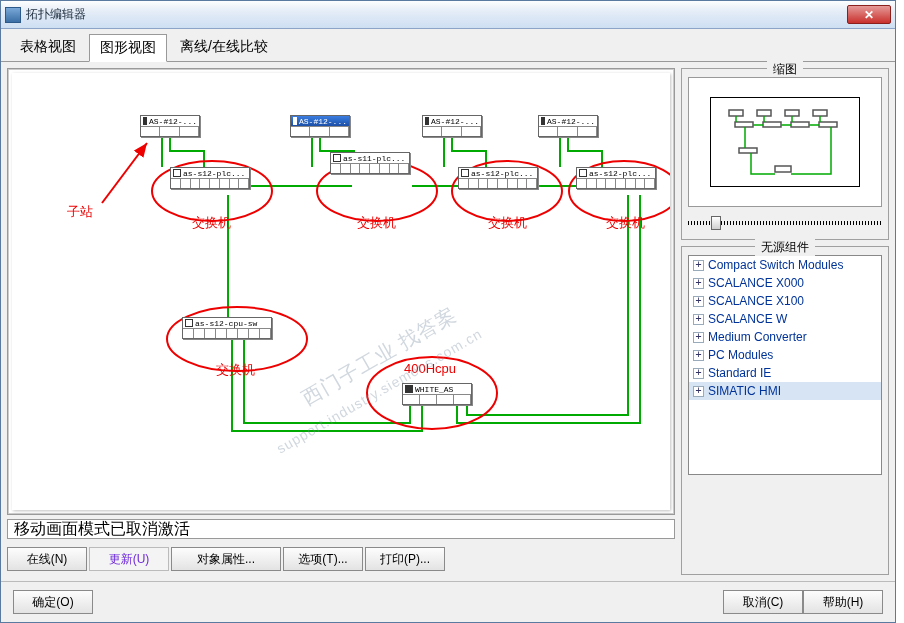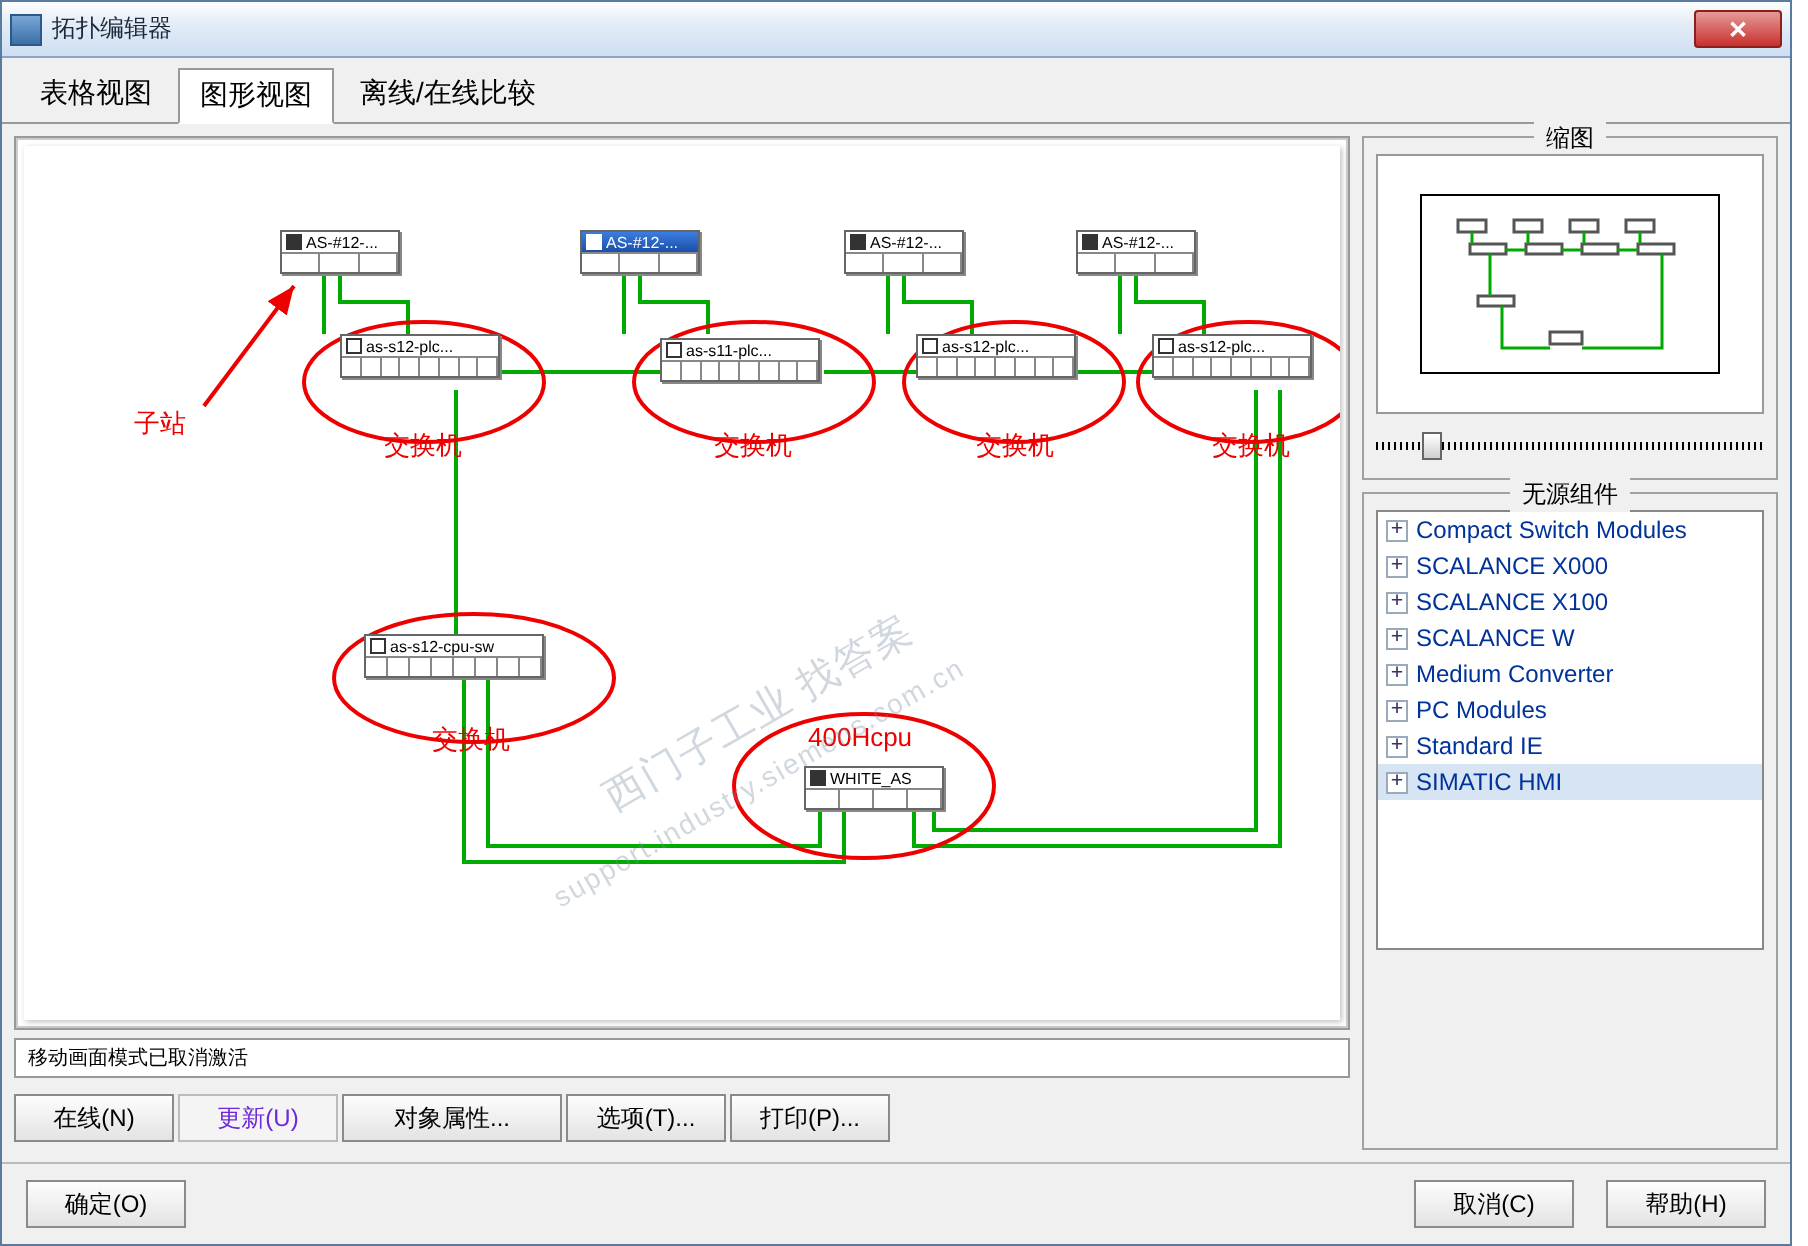--- a/index.html
+++ b/index.html
@@ -9,42 +9,42 @@
 .titlebar .icon { width: 16px; height: 16px; margin-right: 5px; background: linear-gradient(#7aa7d8,#3b6fa5); border:1px solid #2b5a8a; }
 .titlebar .title { flex: 1; font-size: 12px; color: #1a2a3a; }
 .titlebar .close { width: 44px; height: 19px; background: linear-gradient(#e59a99,#c9302c); color:#fff; display:flex; align-items:center; justify-content:center; border-radius:2px; border:1px solid #8b1f1c; font-weight:bold; font-family:Arial; cursor:pointer; }
 .tabs { display:flex; padding: 4px 8px 0 8px; border-bottom:1px solid #999; background:#f0f0f0; }
 .tab { padding: 4px 10px; margin-right:2px; border:1px solid transparent; cursor:pointer; font-size:14px; }
 .tab.active { border:1px solid #999; border-bottom:1px solid #fff; background:#fff; position:relative; top:1px; }
 .content { flex:1; display:flex; padding:6px; gap:6px; background:#f0f0f0; }
 .left-col { flex:1; display:flex; flex-direction:column; gap:4px;}
 .canvas-frame { flex:1; border:1px solid #999; background:#fff; position:relative; overflow:hidden; box-shadow: inset 0 0 0 1px #ccc; }
 .canvas-inner { position:absolute; inset:4px; background:#fff; box-shadow:1px 1px 3px rgba(0,0,0,.25); }
-.status-strip { height:20px; border:1px solid #999; background:#fff; padding:2px 6px; display:flex; align-items:center; font-size:10px; }
+.status-strip { height:20px; border:1px solid #999; background:#fff; padding:2px 6px; display:flex; align-items:center; font-size:16px; }
 .btn-row { display:flex; gap:2px; padding:4px 0; }
 .btn { min-width:80px; height:24px; padding:0 12px; background:linear-gradient(#fdfdfd,#e3e3e3); border:1px solid #8a8a8a; cursor:pointer; display:inline-flex; align-items:center; justify-content:center; font-size:12px; }
 .btn.disabled { color:#6d28d9; border-color:#bbb; background:#f4f4f4; cursor:default; }
 .right-col { width:208px; display:flex; flex-direction:column; gap:6px; }
 .group { border:1px solid #a0a0a0; background:#f0f0f0; padding:8px 6px 6px 6px; position:relative; }
 .group-title { position:absolute; top:-8px; left:50%; transform:translateX(-50%); background:#f0f0f0; padding:0 6px; font-size:12px; }
 .thumb-box { height:130px; background:#fff; border:1px solid #999; display:flex; align-items:center; justify-content:center; position:relative; }
 .thumb-inner { width:150px; height:90px; border:1px solid #000; position:relative; background:#fff; }
 .slider-track { height:20px; display:flex; align-items:center; margin-top:6px; }
 .slider-line { flex:1; height:4px; background:repeating-linear-gradient(90deg,#000 0 1px,transparent 1px 3px); position:relative; }
 .slider-thumb { position:absolute; top:-5px; left:12%; width:10px; height:14px; background:linear-gradient(#fff,#cfcfcf); border:1px solid #666; }
 .component-list { background:#fff; border:1px solid #888; height:220px; overflow:auto; font-size:12px; color:#003399; }
 .comp-item { padding:2px 4px; display:flex; align-items:center; gap:4px; cursor:pointer; }
 .comp-item.sel { background:#d6e4f4; }
 .exp { width:11px; height:11px; border:1px solid #9ab; display:inline-flex; align-items:center; justify-content:center; font-size:10px; line-height:1; font-family:monospace; color:#336; background:#fff;}
-.bottom-bar { border-top:1px solid #bbb; padding:8px 12px; display:flex; gap:16px; background:#f0f0f0; }
+.bottom-bar { border-top:1px solid #bbb; padding:8px 12px; display:flex; gap:0; background:#f0f0f0; }
 .bottom-bar .spacer{flex:1;}
 
 
 svg.topo { position:absolute; inset:0; width:100%; height:100%; }
-.dev { position:absolute; background:#fff; border:1px solid #666; box-shadow:1px 1px 0 #888; font-size:8px; font-family:Liberation Sans, sans-serif; }
+.dev { position:absolute; background:#fff; border:1px solid #666; box-shadow:1px 1px 0 #888; font-size:8px; font-family:Liberation Mono, monospace; }
 .dev .hdr { height:11px; background:#fff; border-bottom:1px solid #888; display:flex; align-items:center; padding:0 2px; white-space:nowrap; overflow:hidden;}
 .dev .hdr .sq { width:8px;height:8px;background:#333;margin-right:2px;}
 .dev .ports { height:9px; display:flex; }
 .dev .ports span{flex:1;border-right:1px solid #888;}
 .dev.et .hdr{background:linear-gradient(#3a7de0,#1b4fa8);color:#fff;}
 .annot { position:absolute; color:#e00; font-size:13px; pointer-events:none;}
 .watermark{position:absolute;font-size:20px;color:rgba(120,140,160,.35);transform:rotate(-30deg);pointer-events:none;letter-spacing:1px;}
 
 .thumb-inner svg{position:absolute;inset:0;width:100%;height:100%;}
 </style>
@@ -164,21 +164,21 @@
                 <span></span>
                 <span></span>
                 <span></span>
                 <span></span>
                 <span></span>
                 <span></span>
                 <span></span>
                 <span></span>
               </div>
             </div>
-          <div class="dev" style="left:318px;top:96px;width:80px">
+          <div class="dev" style="left:318px;top:79px;width:80px">
               <div class="hdr">
                 <span class="sq" style="background:#fff;border:1px solid #333"></span>
                 <span>as-s11-plc...</span>
               </div>
               <div class="ports">
                 <span></span>
                 <span></span>
                 <span></span>
                 <span></span>
                 <span></span>

